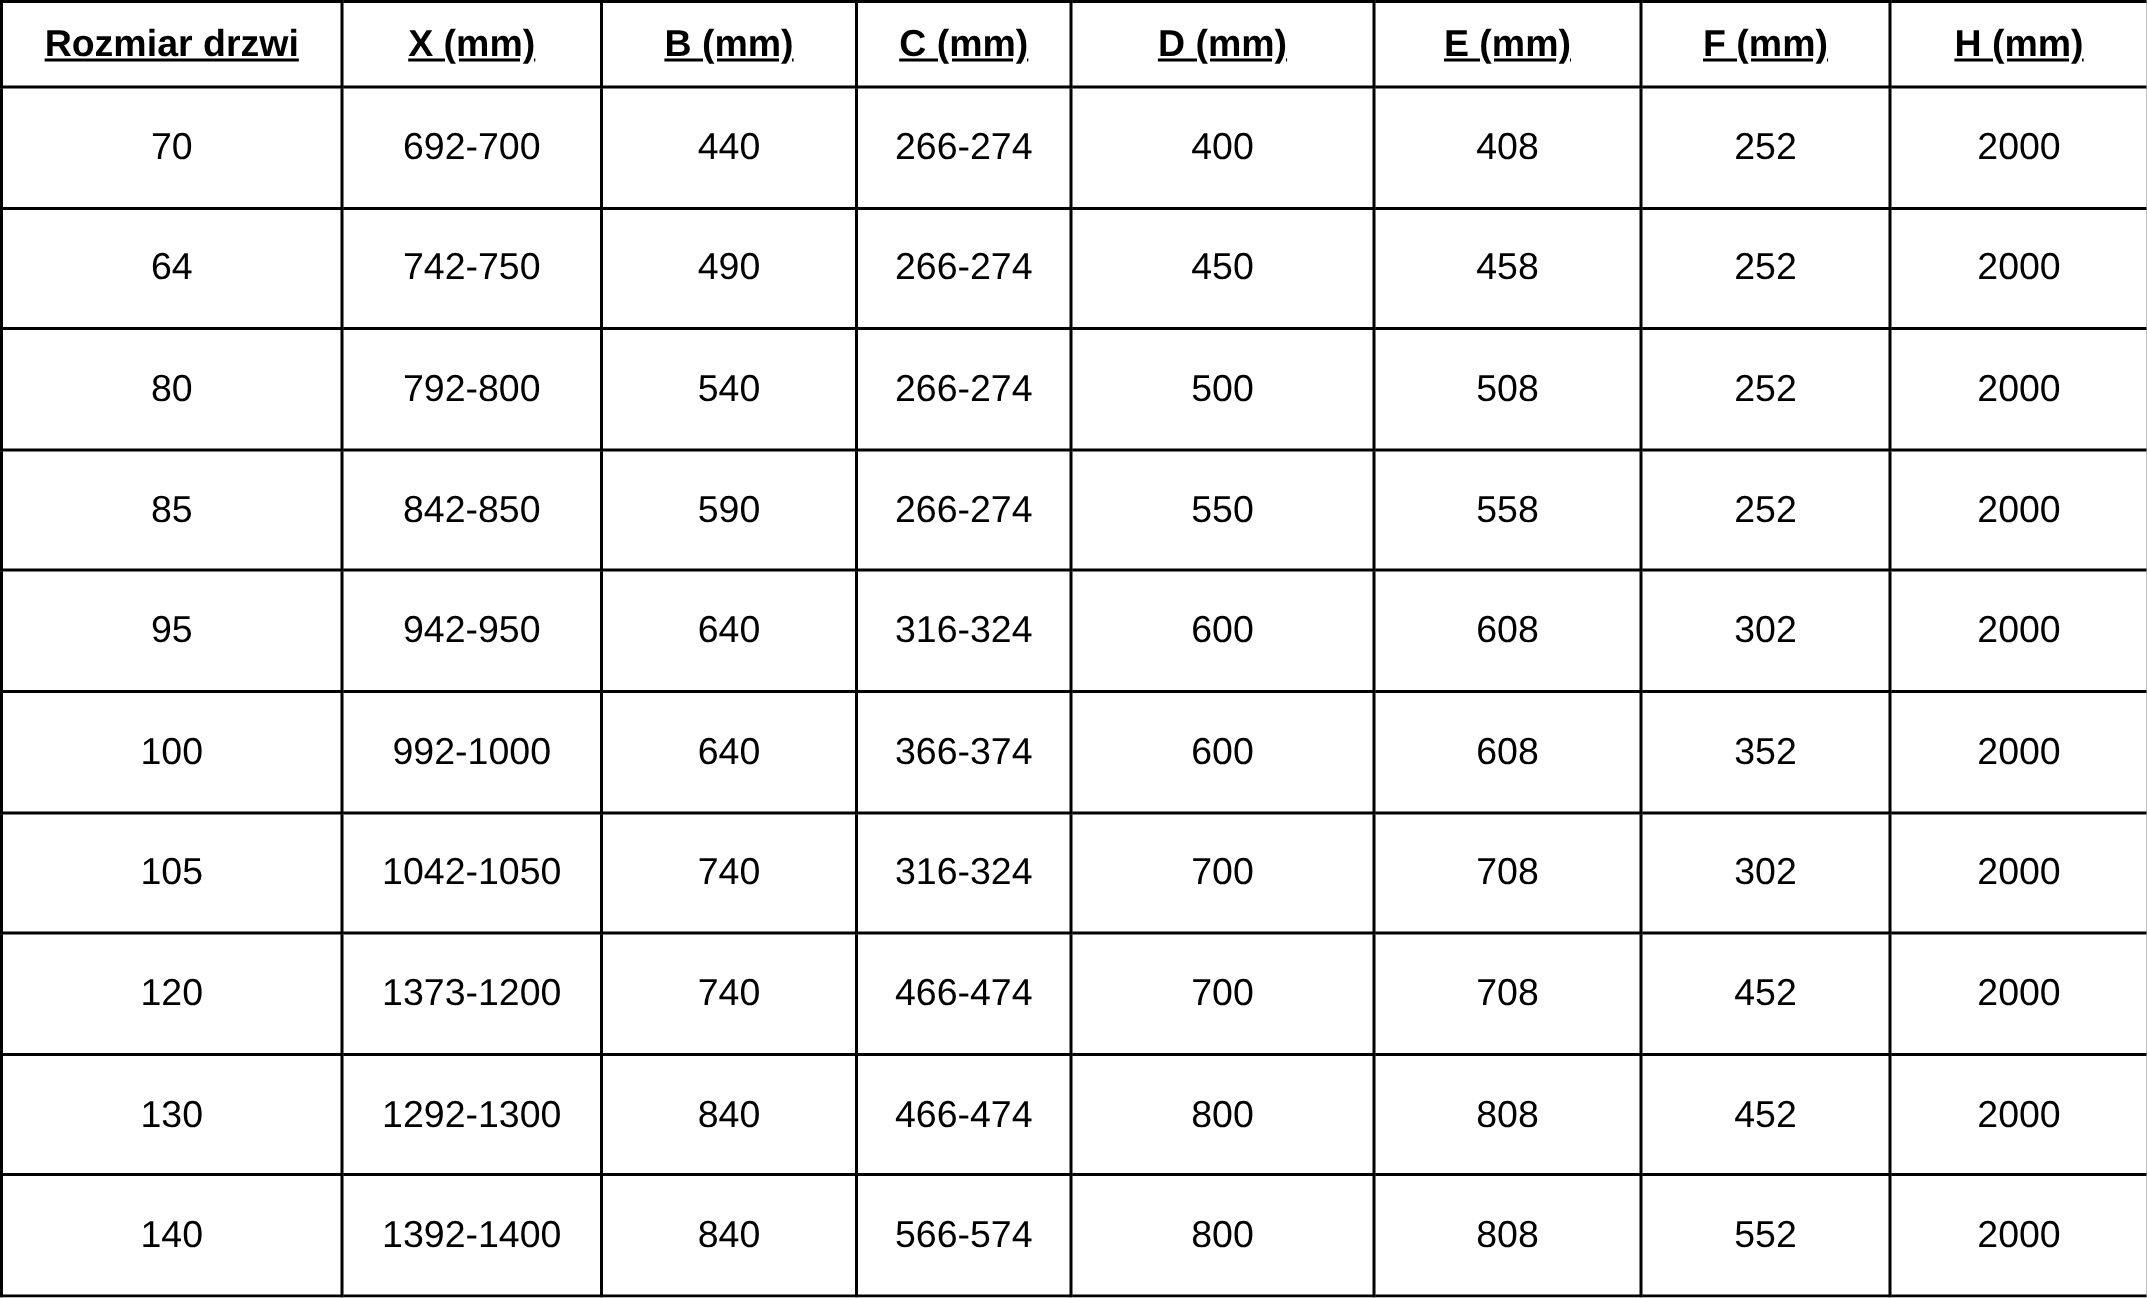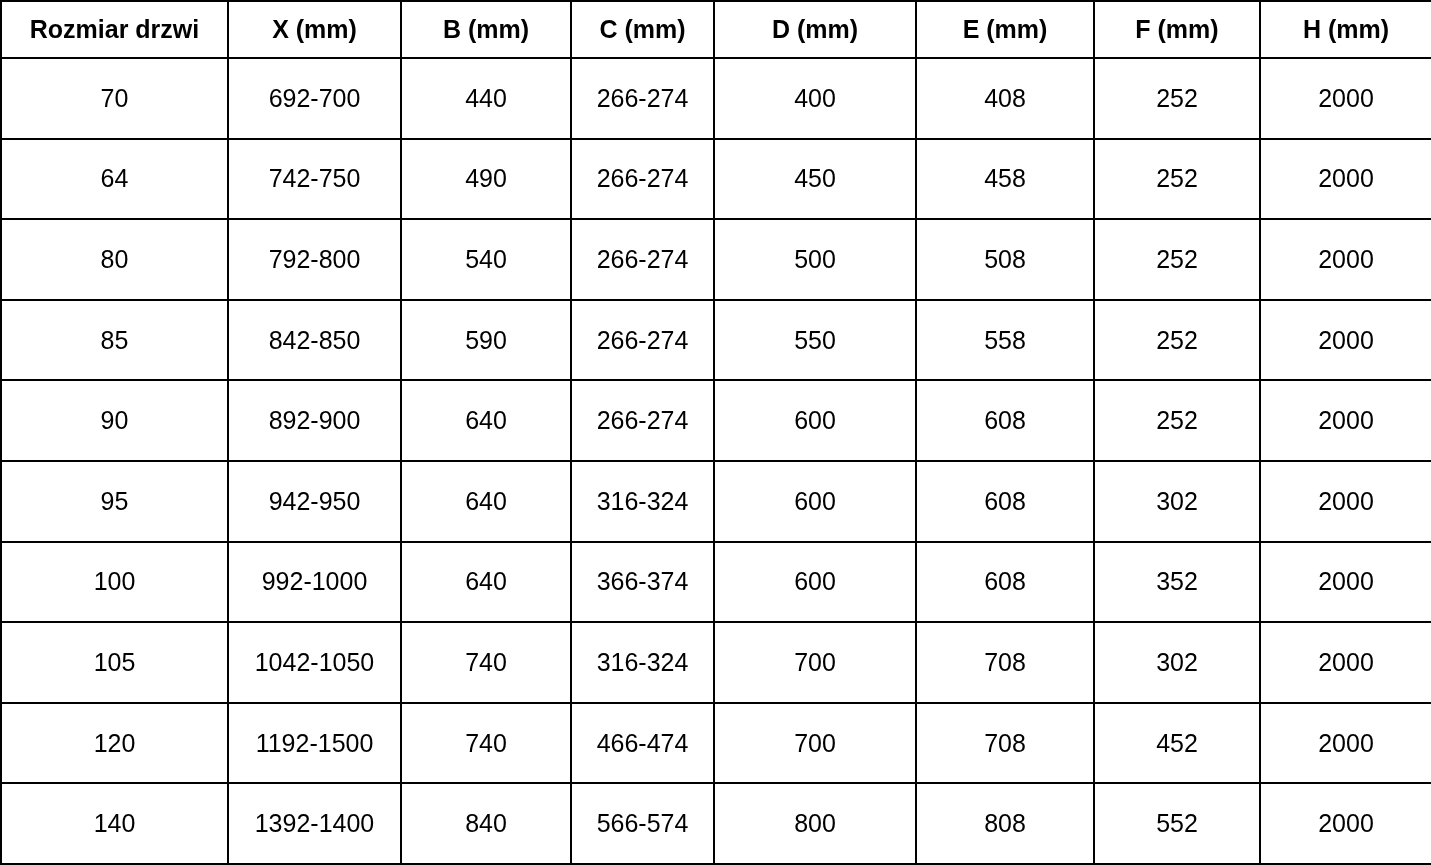--- a/index.html
+++ b/index.html
@@ -25,20 +25,21 @@
     text-align: center;
     vertical-align: middle;
     padding: 0;
     overflow: hidden;
     white-space: nowrap;
   }
   table.size-table th {
     font-size: 25px;
     font-weight: 700;
     height: 55px;
+    text-decoration: underline;
   }
   table.size-table td {
     font-size: 25px;
     font-weight: 400;
     height: 54px;
   }
 </style>
 </head>
 <body style="--bg: #ffffff; --fg: #000000; --line: #000000;">
 
@@ -100,30 +101,20 @@
         <td>85</td>
         <td>842-850</td>
         <td>590</td>
         <td>266-274</td>
         <td>550</td>
         <td>558</td>
         <td>252</td>
         <td>2000</td>
       </tr>
       <tr>
-        <td>90</td>
-        <td>892-900</td>
-        <td>640</td>
-        <td>266-274</td>
-        <td>600</td>
-        <td>608</td>
-        <td>252</td>
-        <td>2000</td>
-      </tr>
-      <tr>
         <td>95</td>
         <td>942-950</td>
         <td>640</td>
         <td>316-324</td>
         <td>600</td>
         <td>608</td>
         <td>302</td>
         <td>2000</td>
       </tr>
       <tr>
@@ -141,25 +132,35 @@
         <td>1042-1050</td>
         <td>740</td>
         <td>316-324</td>
         <td>700</td>
         <td>708</td>
         <td>302</td>
         <td>2000</td>
       </tr>
       <tr>
         <td>120</td>
-        <td>1192-1500</td>
+        <td>1373-1200</td>
         <td>740</td>
         <td>466-474</td>
         <td>700</td>
         <td>708</td>
+        <td>452</td>
+        <td>2000</td>
+      </tr>
+      <tr>
+        <td>130</td>
+        <td>1292-1300</td>
+        <td>840</td>
+        <td>466-474</td>
+        <td>800</td>
+        <td>808</td>
         <td>452</td>
         <td>2000</td>
       </tr>
       <tr>
         <td>140</td>
         <td>1392-1400</td>
         <td>840</td>
         <td>566-574</td>
         <td>800</td>
         <td>808</td>

